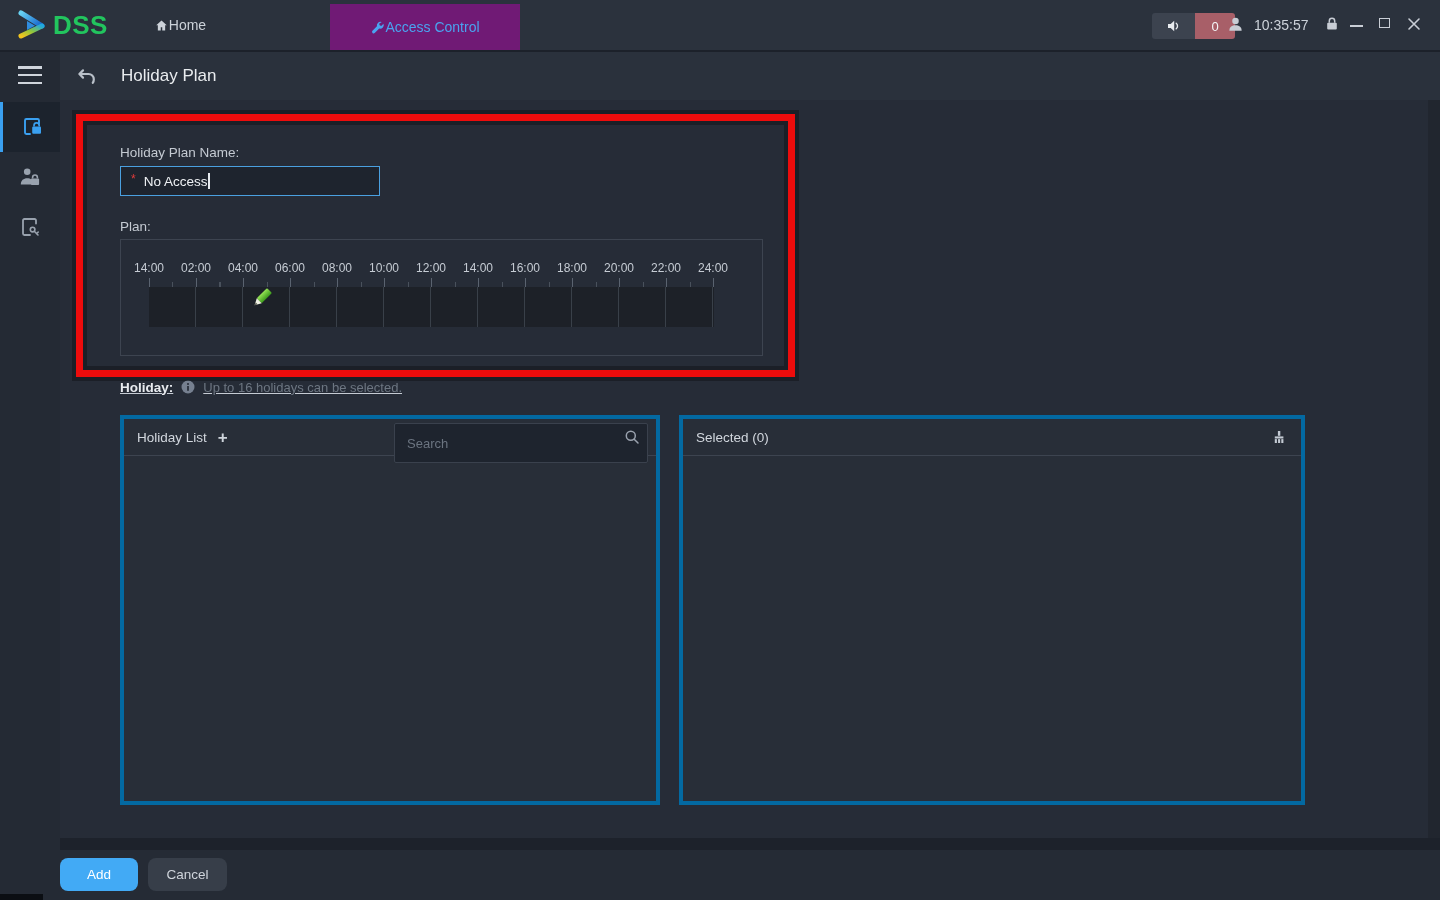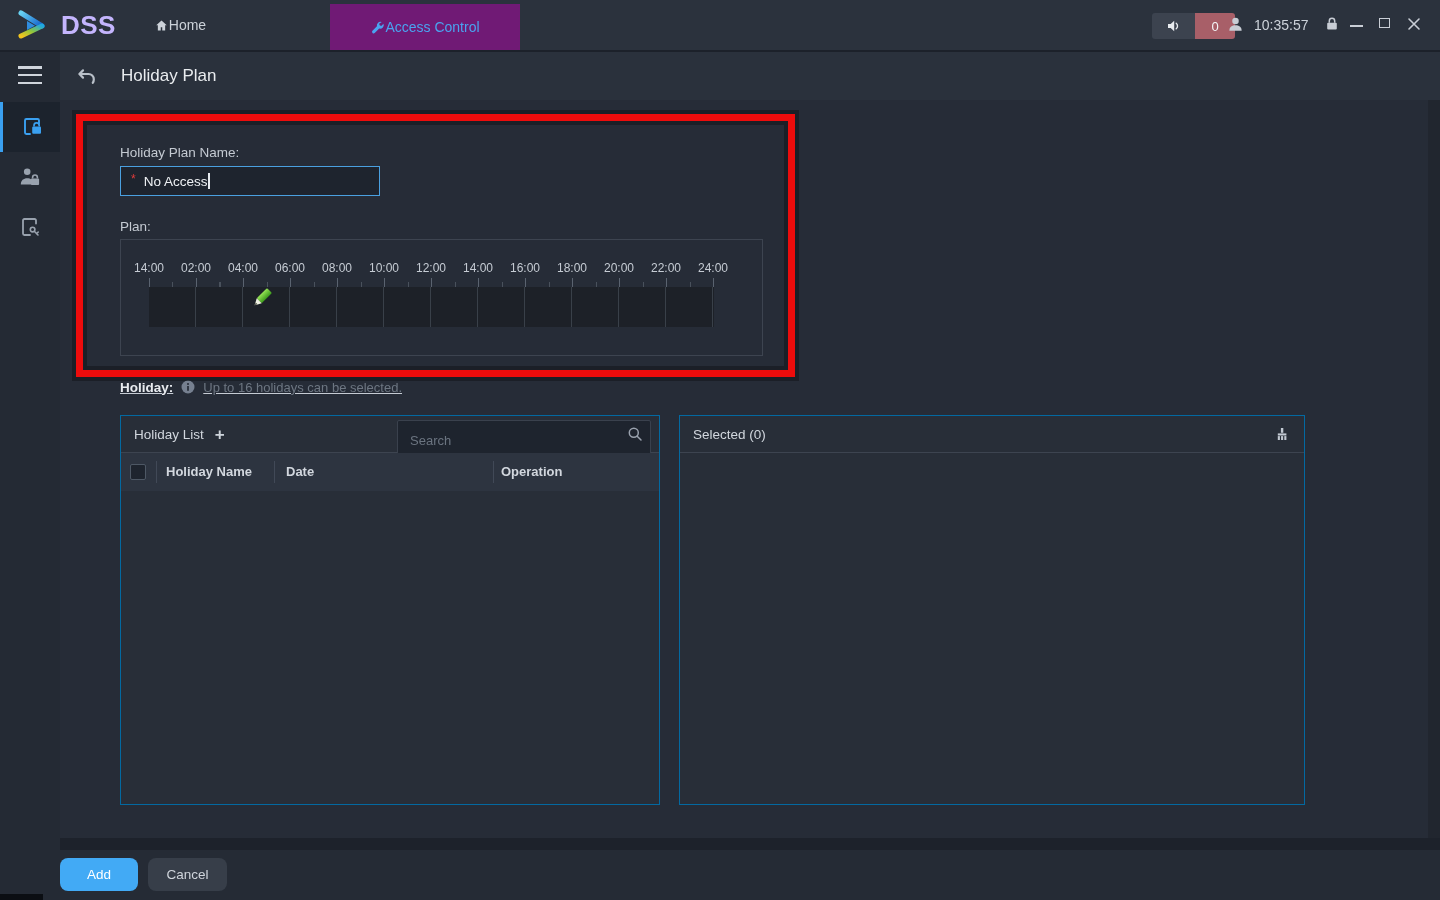--- a/index.html
+++ b/index.html
@@ -7,21 +7,21 @@
   body {
     position:relative;
     background:#262c37;
     font-family:"Liberation Sans", sans-serif;
     color:#c6ccd4;
     -webkit-font-smoothing:antialiased;
   }
   
   .topbar{position:absolute;left:0;top:0;width:1440px;height:52px;background:#2b323d;border-bottom:2px solid #1c212a;z-index:20;}
   .logo{position:absolute;left:14px;top:8px;display:flex;align-items:center;}
-  .logo-text{margin-left:13px;font-size:26px;font-weight:800;color:#c4b5fd;letter-spacing:.5px;}
+  .logo-text{margin-left:5px;font-size:26px;font-weight:800;color:#22c55e;letter-spacing:.5px;}
   .tab{position:absolute;top:0;height:50px;display:flex;align-items:center;justify-content:center;gap:0;font-size:14px;color:#ccd2d9;cursor:default;}
   .tab-home{left:128px;width:104px;}
   .tab-active{left:330px;top:4px;height:46px;width:190px;background:#701a75;color:#4aa3f0;}
   .tr-item{position:absolute;display:flex;align-items:center;justify-content:center;}
   .sound-group{left:1152px;top:13px;height:26px;display:flex;}
   .sound-btn{width:43px;height:26px;background:#3c434f;border-radius:3px 0 0 3px;display:flex;align-items:center;justify-content:center;}
   .sound-badge{width:40px;height:26px;background:#a85f68;border-radius:0 3px 3px 0;display:flex;align-items:center;justify-content:center;color:#f4f5f7;font-size:13px;}
   .clock{left:1254px;top:17px;font-size:14px;color:#ccd2d9;}
   .min-bar{width:13px;height:2px;background:#c9ced6;}
   .max-box{width:11px;height:10px;border:1.6px solid #c9ced6;}
@@ -50,21 +50,21 @@
   .tl-ticks{position:absolute;left:28px;top:38px;width:566px;height:9px;
     background:
       repeating-linear-gradient(to right,#5a6370 0 1px,transparent 1px 47px) left bottom / 566px 9px no-repeat,
       repeating-linear-gradient(to right,#49515c 0 1px,transparent 1px 23.5px) left bottom / 566px 5px no-repeat;}
   .tl-strip{position:absolute;left:28px;top:47px;width:565px;height:40px;background:
       repeating-linear-gradient(to right,transparent 0 46px,#394049 46px 47px),#1d2128;}
   .pencil{position:absolute;left:126px;top:45px;width:28px;height:28px;pointer-events:none;}
   .holiday-row{position:absolute;left:60px;top:278px;display:flex;align-items:center;gap:8px;height:18px;text-decoration:underline;}
   .holiday-label{font-size:13.5px;font-weight:bold;color:#e8ebef;}
   .holiday-hint{font-size:13px;color:#6d7682;}
-  .panel{position:absolute;top:315px;height:390px;border:1px solid #0369a1;background:#282e38;}
+  .panel{position:absolute;top:315px;height:390px;border:4px solid #0369a1;background:#282e38;}
   .panel-list{left:60px;width:540px;}
   .panel-selected{left:619px;width:626px;}
   .panel-header{position:relative;height:37px;border-bottom:1px solid #3d4450;display:flex;align-items:center;padding-left:13px;}
   .panel-title{font-size:13.5px;color:#d2d7de;}
   .plus-btn{margin-left:11px;font-size:17px;font-weight:bold;color:#ced4db;line-height:17px;}
   .search-box{position:absolute;right:8px;top:4px;width:254px;height:40px;background:#1e242e;border:1px solid #3a414d;border-radius:2px;}
   .search-box input{position:absolute;left:0;top:0;width:100%;height:100%;background:transparent;border:none;outline:none;color:#cfd4db;font-size:13px;padding:0 30px 0 12px;font-family:"Liberation Sans",sans-serif;}
   .search-box input::placeholder{color:#6b7480;}
   .search-icon{position:absolute;right:7px;top:5px;}
   .table-header{position:relative;height:38px;background:#2d3440;}
@@ -268,29 +268,20 @@
       <span class="panel-title">Holiday List</span>
       <span class="plus-btn">+</span>
       <div class="search-box">
         <input type="text" placeholder="Search" style="">
         <svg class="search-icon" width="16" height="16" viewBox="0 0 16 16">
           <circle cx="6.8" cy="6.8" r="4.5" stroke="#9aa2ae" stroke-width="1.5" fill="none"></circle>
           <path d="M10.2 10.2 14 14" stroke="#9aa2ae" stroke-width="1.5" stroke-linecap="round"></path>
         </svg>
       </div>
     </div>
-    <div class="table-header">
-      <div class="checkbox"></div>
-      <div class="th-sep" style="left:35px;"></div>
-      <span class="th-label" style="left:45px;">Holiday Name</span>
-      <div class="th-sep" style="left:153px;"></div>
-      <span class="th-label" style="left:165px;">Date</span>
-      <div class="th-sep" style="left:372px;"></div>
-      <span class="th-label" style="left:380px;">Operation</span>
-    </div>
     <div style="position:absolute;top:76px;bottom:0;left:0;right:0;"></div>
   </div>
 
   <div class="panel panel-selected">
     <div class="panel-header">
       <span class="panel-title">Selected (0)</span>
       <svg class="clear-btn" width="16" height="16" viewBox="0 0 16 16">
         <g fill="#c3cad3">
           <rect x="6.9" y="2" width="2.4" height="4.8"></rect>
           <path d="M3.8 7.4h8.6v2.1H3.8Z"></path>

